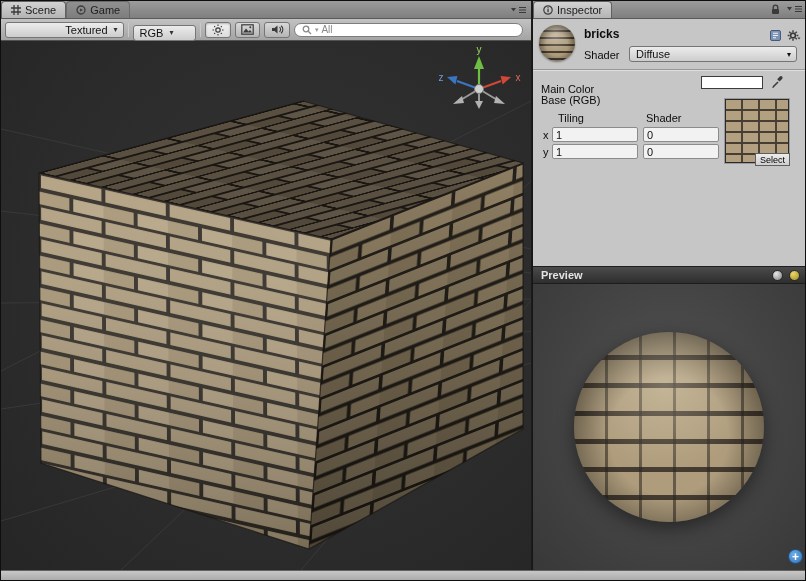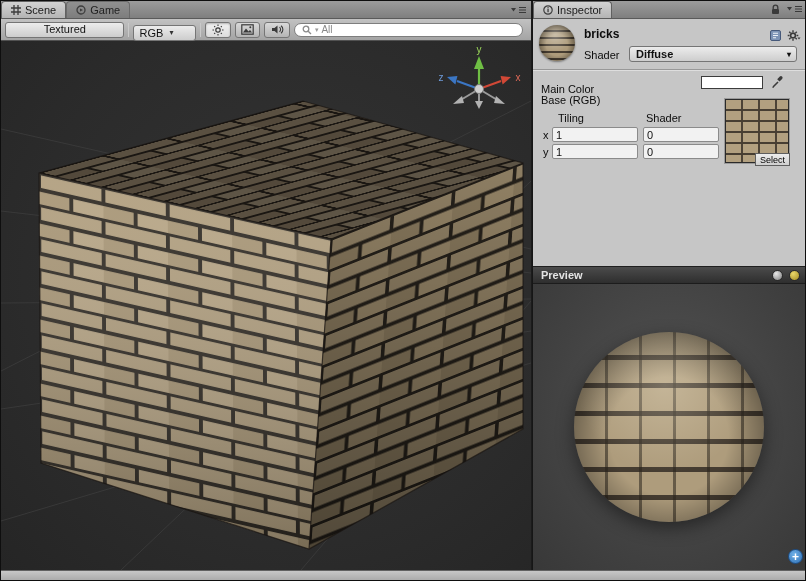--- a/index.html
+++ b/index.html
@@ -69,21 +69,21 @@
     background:
       radial-gradient(circle at 45% 28%, rgba(255,255,255,.35), rgba(255,255,255,0) 52%),
       radial-gradient(circle at 50% 55%, rgba(0,0,0,0) 40%, rgba(0,0,0,.65) 92%),
       repeating-linear-gradient(180deg, #ad9b7b 0 5px, #473e32 5px 7px);
     box-shadow:0 1px 2px rgba(0,0,0,.4);
   }
   .mat-name{position:absolute;left:51px;top:8px;font-size:12px;font-weight:bold;color:#0c0c0c;}
   .shader-label{position:absolute;left:51px;top:30px;color:#0c0c0c;}
   .shader-dd{position:absolute;left:96px;top:27px;width:168px;height:16px;
     display:flex;align-items:center;justify-content:space-between;padding:0 5px 0 6px;
-    background:linear-gradient(#ececec,#cdcdcd);border:1px solid #757575;border-radius:3px;font-weight:bold;}
+    background:linear-gradient(#ececec,#cdcdcd);border:1px solid #757575;border-radius:3px;}
   .insp-topicons{position:absolute;right:6px;top:10px;display:flex;gap:5px;align-items:center;}
   .hr{position:absolute;left:0;top:50px;width:275px;height:2px;border-top:1px solid #989898;border-bottom:1px solid #dedede;}
   .label{position:absolute;color:#0c0c0c;}
   .swatch{position:absolute;left:168px;top:57px;width:62px;height:13px;background:#ffffff;border:1px solid #3c3c3c;}
   .field{
     position:absolute;height:15px;border:1px solid #8b8b8b;background:#f2f2f2;
     font:11px "Liberation Sans",sans-serif;color:#111;padding:0 3px;border-radius:2px;
   }
   .thumb{
     position:absolute;left:192px;top:80px;width:64px;height:64px;border:1px solid #2a2a2a;
@@ -156,21 +156,21 @@
       </div>
       <div class="strip-right">
         <svg width="18" height="10" viewBox="0 0 18 10">
           <path d="M2 3 L7 3 L4.5 6.5 Z" fill="#3a3a3a"></path>
           <path d="M10 2.5 H17 M10 5 H17 M10 7.5 H17" stroke="#3a3a3a" stroke-width="1.2"></path>
         </svg>
       </div>
     </div>
 
     <div class="toolbar">
-      <div class="dd" style="width:120px;justify-content:flex-start;flex-direction:column;">
+      <div class="dd" style="width:120px;justify-content:flex-end;">
         <span>Textured</span>
         <span class="arr">▾</span>
       </div>
       <div class="sep"></div>
       <div class="dd" style="width:64px;margin-top:7px;">
         <span>RGB</span>
         <span class="arr">▾</span>
       </div>
       <div class="sep"></div>
       <button class="tool-btn on">

